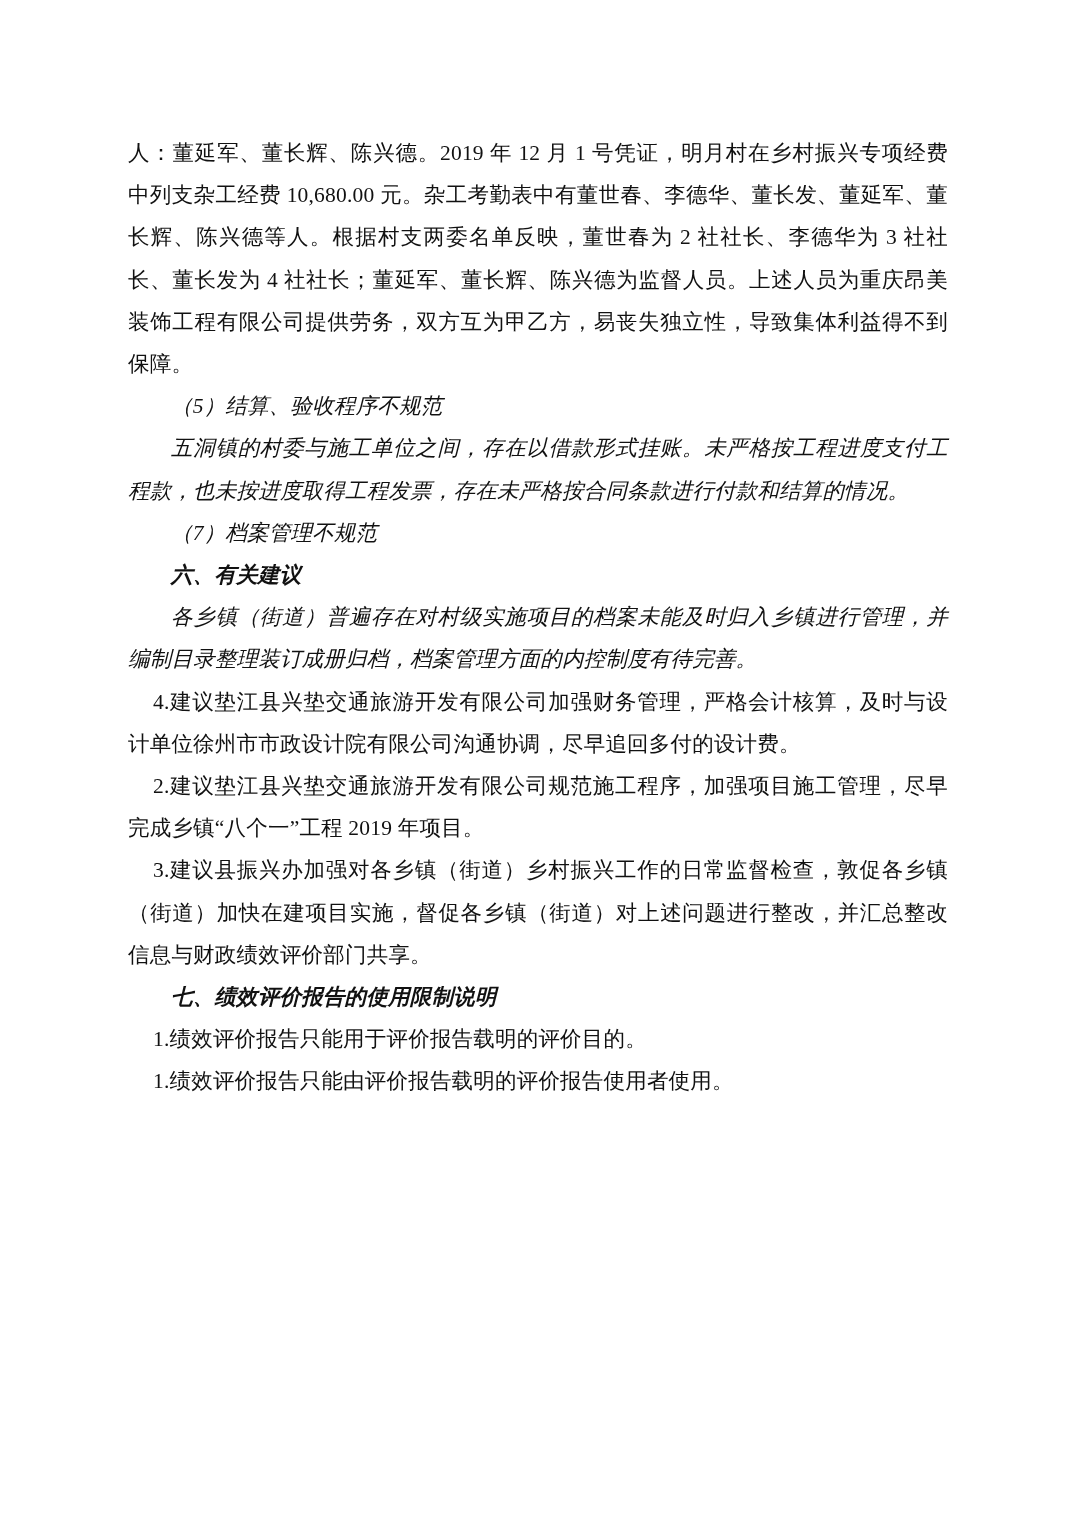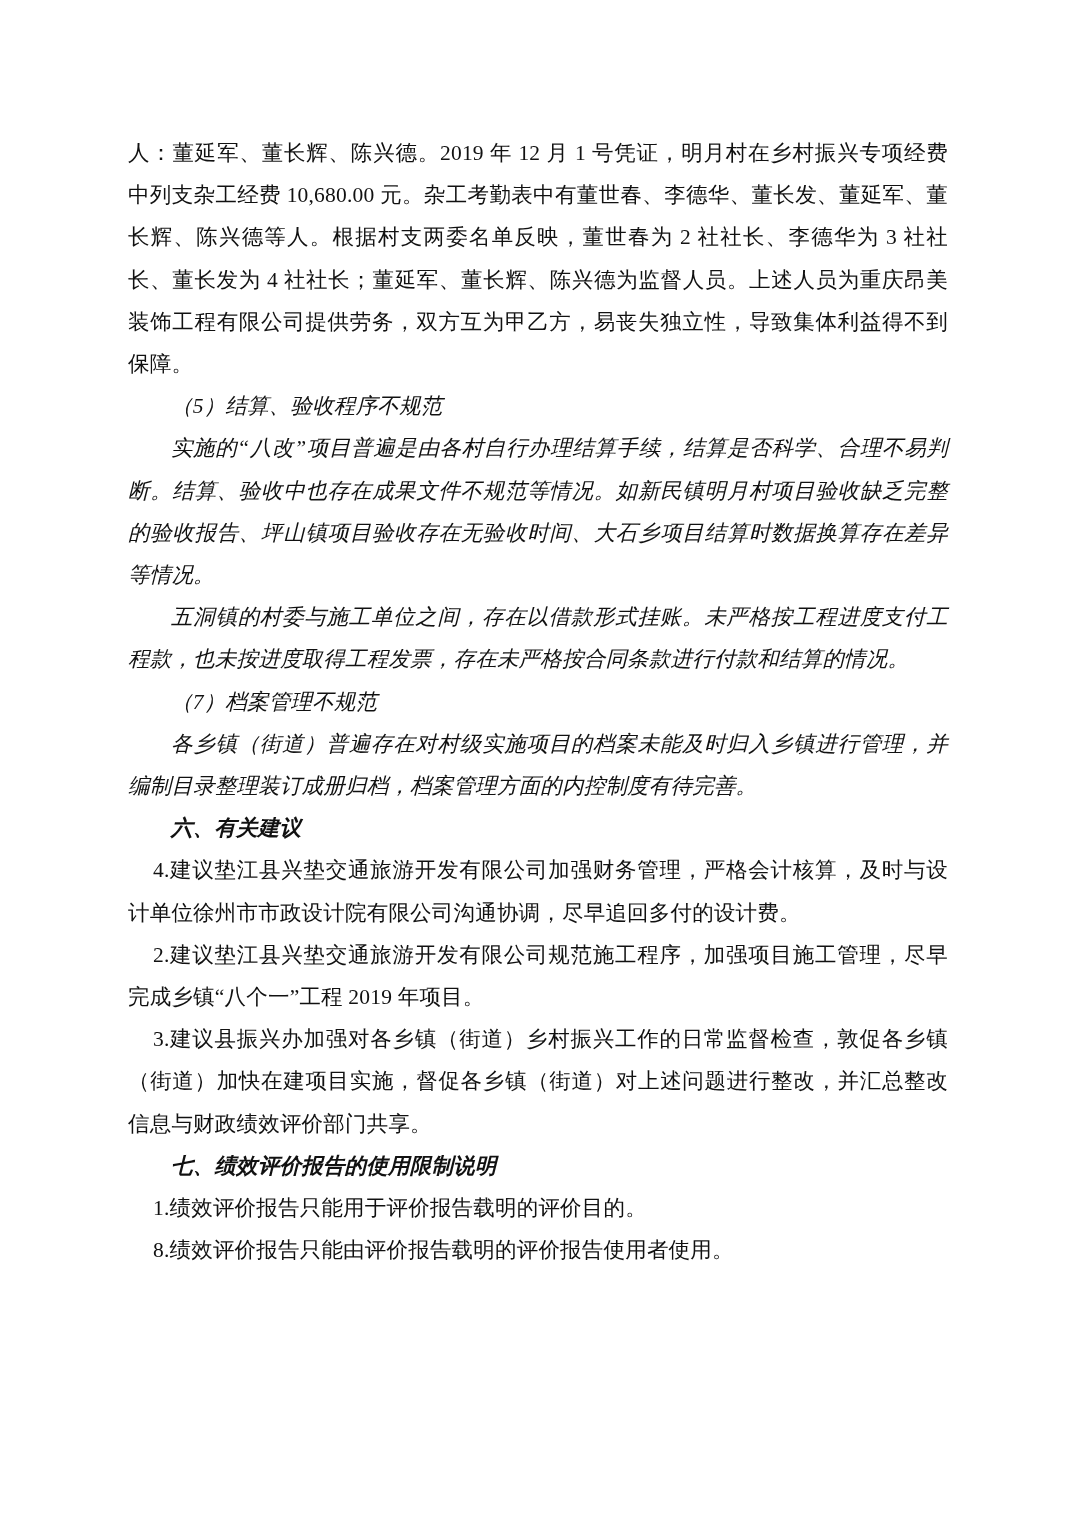--- a/index.html
+++ b/index.html
@@ -57,26 +57,25 @@
     color: #1a1a1a;
   }
 </style>
 </head>
 <body>
 
 <div class="page">
   <div class="content">
     <p class="no-indent">人：董延军、董长辉、陈兴德。2019 年 12 月 1 号凭证，明月村在乡村振兴专项经费中列支杂工经费 10,680.00 元。杂工考勤表中有董世春、李德华、董长发、董延军、董长辉、陈兴德等人。根据村支两委名单反映，董世春为 2 社社长、李德华为 3 社社长、董长发为 4 社社长；董延军、董长辉、陈兴德为监督人员。上述人员为重庆昂美装饰工程有限公司提供劳务，双方互为甲乙方，易丧失独立性，导致集体利益得不到保障。</p>
     <p class="indent">（5）结算、验收程序不规范</p>
-    <p class="indent">实施的“八改”项目普遍是由各村自行办理结算手续，结算是否科学、合理不易判断。结算、验收中也存在成果文件不规范等情况。如新民镇明月村项目验收缺乏完整的验收报告、坪山镇项目验收存在无验收时间、大石乡项目结算时数据换算存在差异等情况。</p>
     <p class="indent">五洞镇的村委与施工单位之间，存在以借款形式挂账。未严格按工程进度支付工程款，也未按进度取得工程发票，存在未严格按合同条款进行付款和结算的情况。</p>
     <p class="indent">（7）档案管理不规范</p>
+    <p class="indent heading">六、有关建议</p>
     <p class="indent">各乡镇（街道）普遍存在对村级实施项目的档案未能及时归入乡镇进行管理，并编制目录整理装订成册归档，档案管理方面的内控制度有待完善。</p>
-    <p class="indent heading">六、有关建议</p>
     <p class="num-indent">4.建议垫江县兴垫交通旅游开发有限公司加强财务管理，严格会计核算，及时与设计单位徐州市市政设计院有限公司沟通协调，尽早追回多付的设计费。</p>
     <p class="num-indent">2.建议垫江县兴垫交通旅游开发有限公司规范施工程序，加强项目施工管理，尽早完成乡镇“八个一”工程 2019 年项目。</p>
     <p class="num-indent">3.建议县振兴办加强对各乡镇（街道）乡村振兴工作的日常监督检查，敦促各乡镇（街道）加快在建项目实施，督促各乡镇（街道）对上述问题进行整改，并汇总整改信息与财政绩效评价部门共享。</p>
     <p class="indent heading">七、绩效评价报告的使用限制说明</p>
     <p class="num-indent">1.绩效评价报告只能用于评价报告载明的评价目的。</p>
-    <p class="num-indent">8.绩效评价报告只能由评价报告载明的评价报告使用者使用。</p>
+    <p class="num-indent">1.绩效评价报告只能由评价报告载明的评价报告使用者使用。</p>
   </div>
   <div class="page-number">63</div>
 </div>
 
 </body></html>

